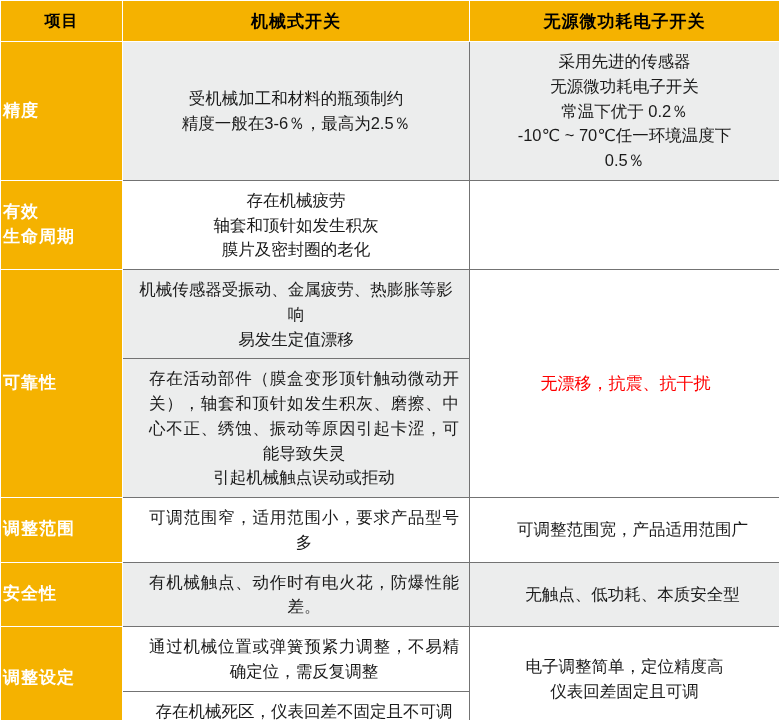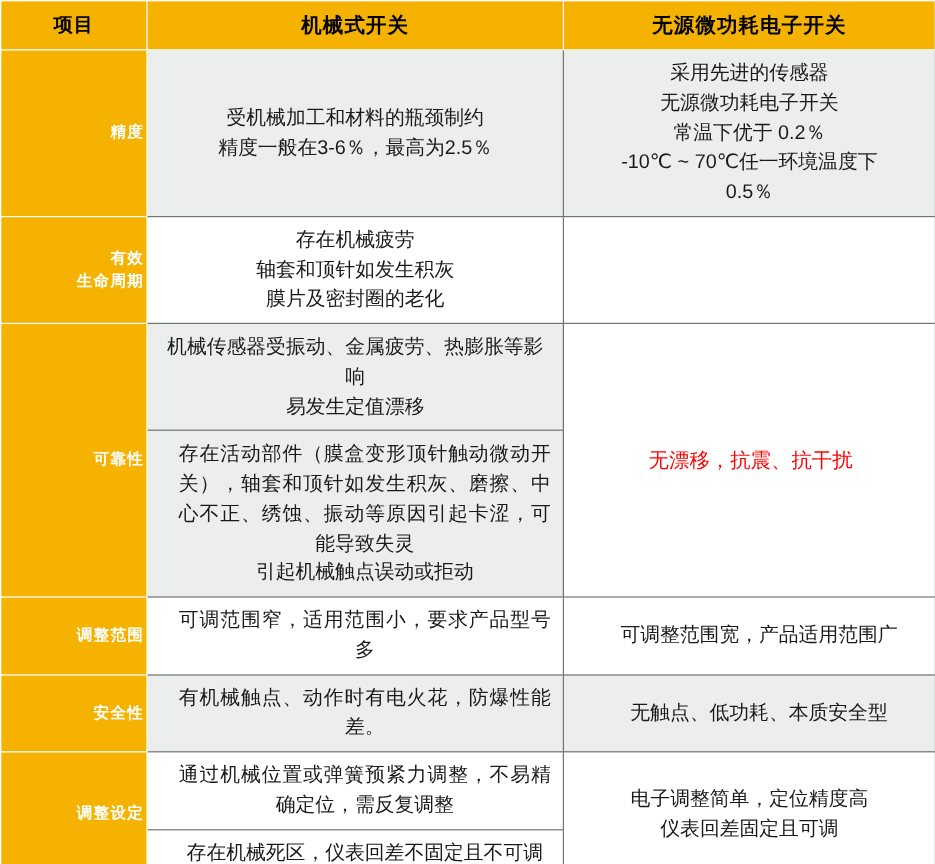--- a/index.html
+++ b/index.html
@@ -43,22 +43,22 @@
   }
   .hdr td.hdr-first {
     font-size: 16px;
   }
 
   
   td.label {
     background: #f5b200;
     color: #ffffff;
     font-weight: bold;
-    font-size: 13px;
-    text-align: right;
+    font-size: 17px;
+    text-align: left;
     vertical-align: middle;
     border: 1px solid #ffffff;
     line-height: 1.45;
     padding: 4px 2px;
     letter-spacing: 1px;
   }
 
   
   td.cell {
     font-size: 16.5px;

